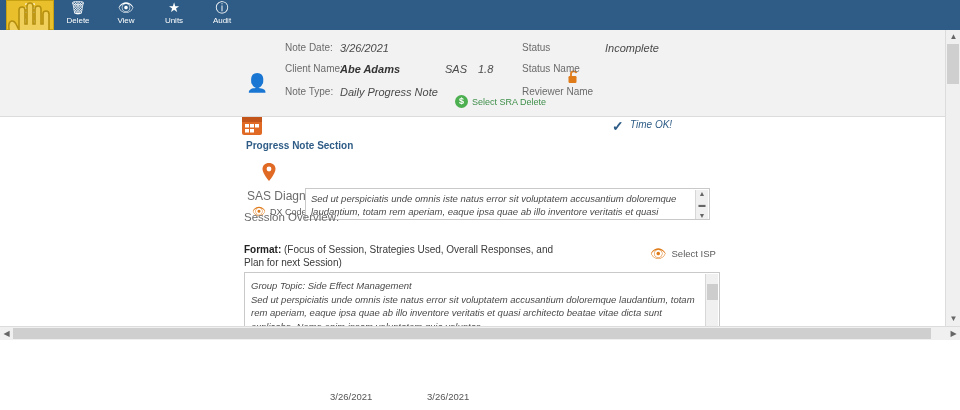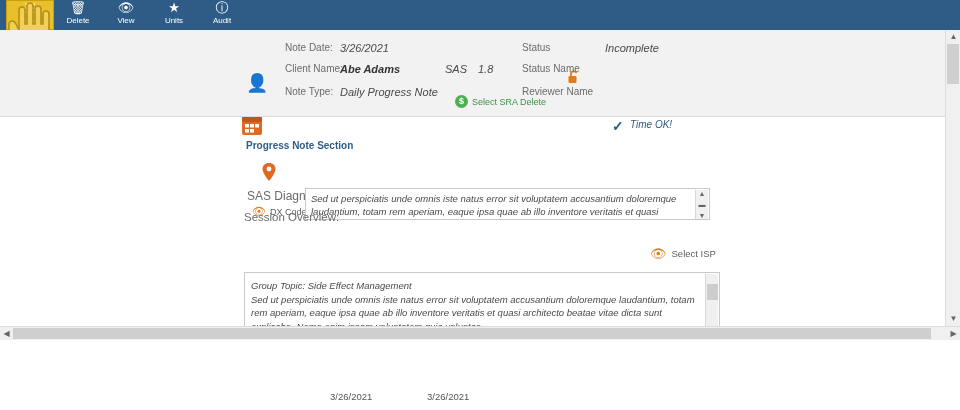--- a/index.html
+++ b/index.html
@@ -439,20 +439,24 @@
     <span>Sed ut perspiciatis unde omnis iste natus error sit voluptatem accusantium doloremque laudantium, totam rem aperiam, eaque ipsa quae ab illo inventore veritatis et quasi architecto beatae vitae dicta sunt</span>
     <div class="mini-scroll">
       <span>▲</span>
       <span>▬</span>
       <span>▼</span>
     </div>
   </div>
 
   <div class="session-overview">Session Overview:</div>
 
+  <div class="format-text">
+    <b>Format:</b>
+    <span>(Focus of Session, Strategies Used, Overall Responses, and Plan for next Session)</span>
+  </div>
 
   <div class="select-isp">
     <span class="eye-orange">👁</span>
     <span class="isp-label">Select ISP</span>
   </div>
 
   <div class="note-box">
     <div>Group Topic: Side Effect Management</div>
     <div>Sed ut perspiciatis unde omnis iste natus error sit voluptatem accusantium doloremque laudantium, totam rem aperiam, eaque ipsa quae ab illo inventore veritatis et quasi architecto beatae vitae dicta sunt explicabo. Nemo enim ipsam voluptatem quia voluptas</div>
     <div class="note-scroll">

